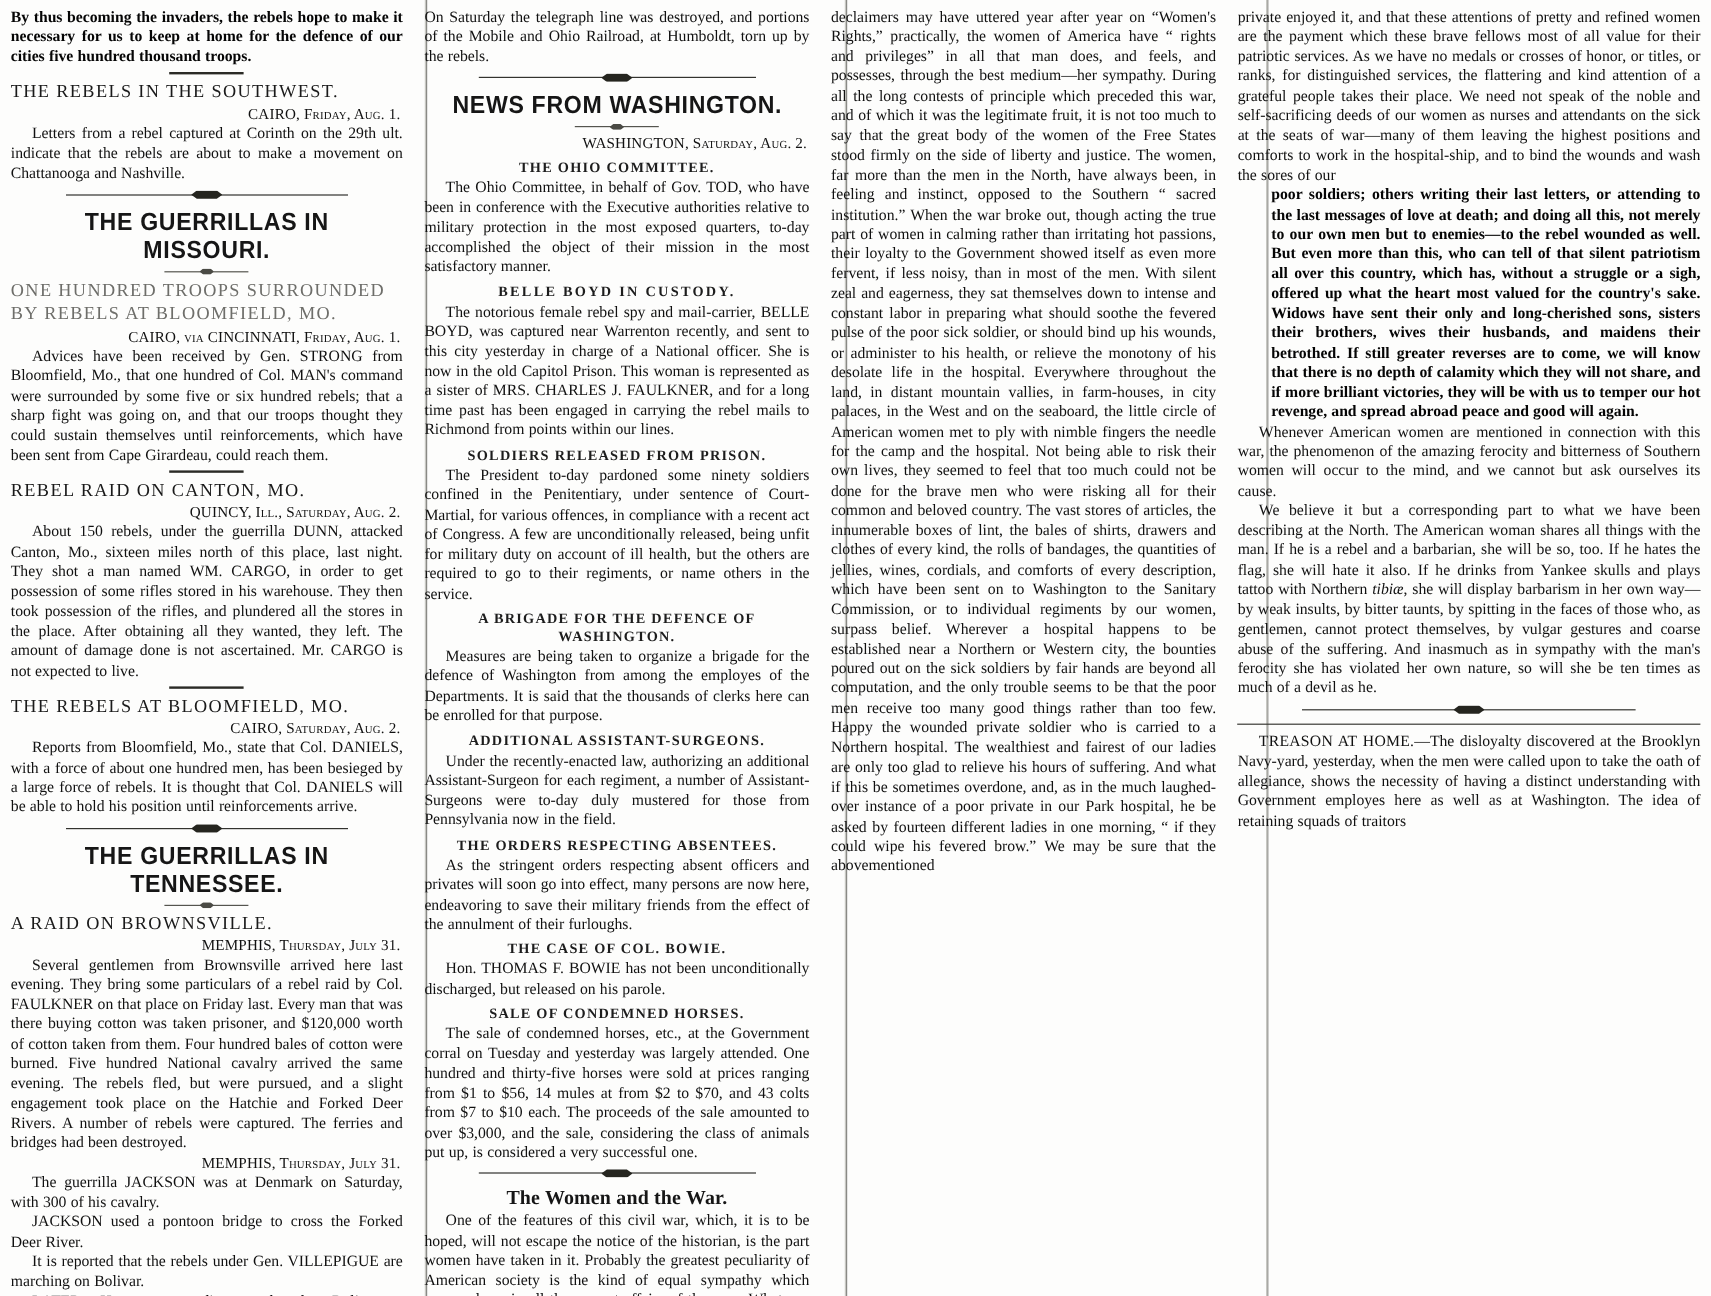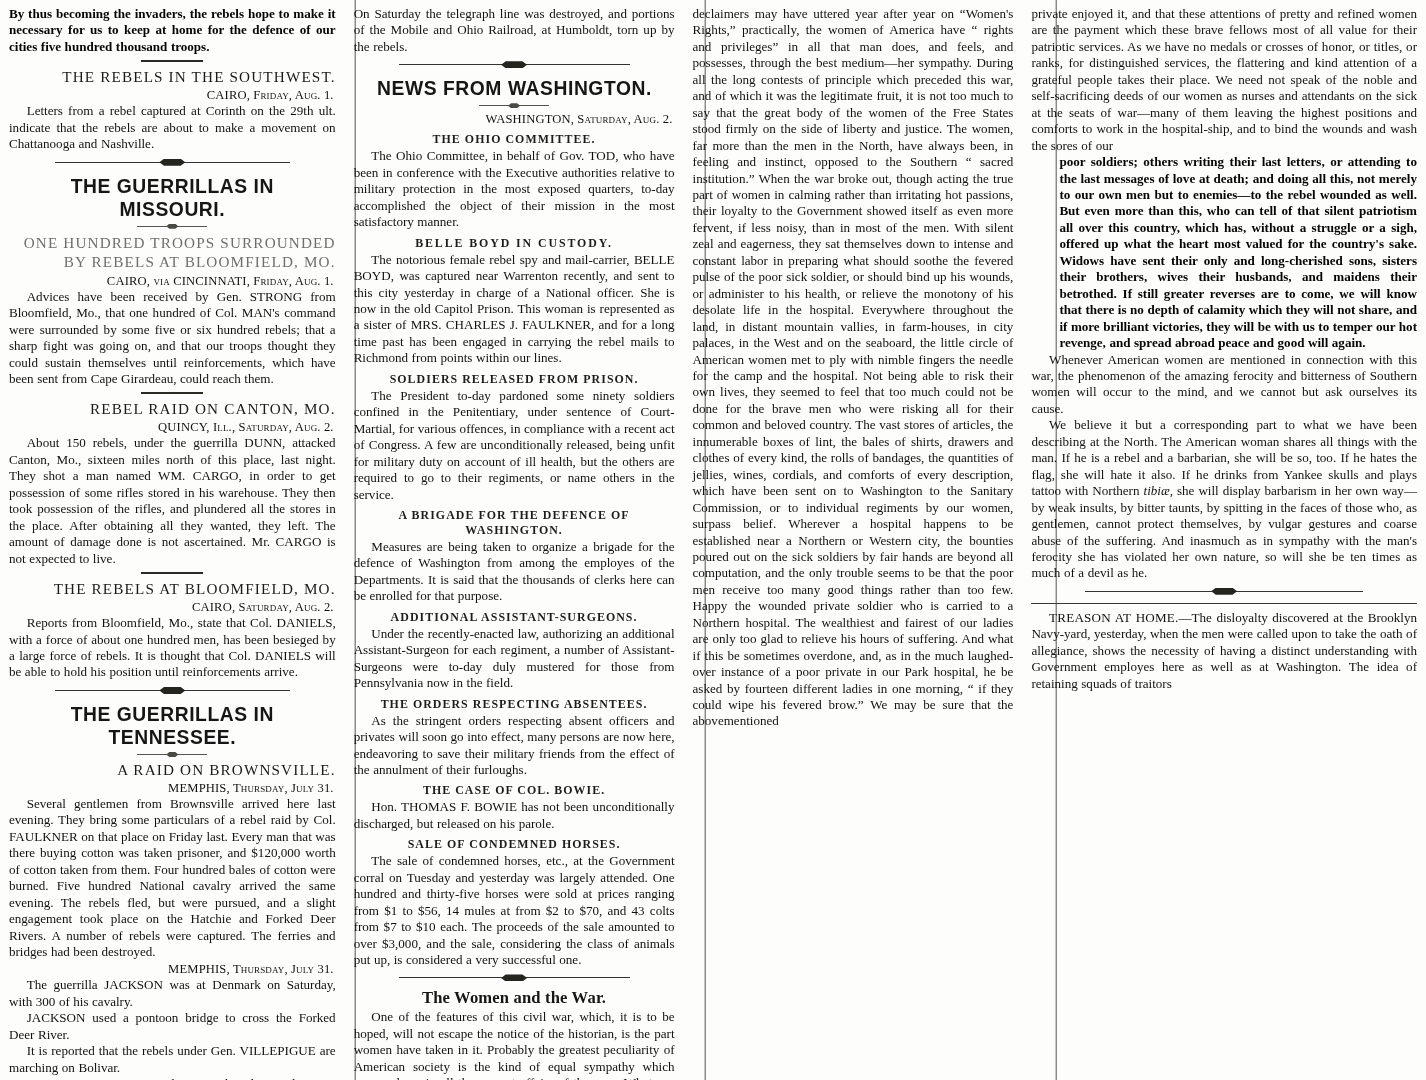--- a/index.html
+++ b/index.html
@@ -82,21 +82,21 @@
     font-weight: bold;
     font-size: 20.5px;
     letter-spacing: .6px;
     line-height: 23px;
     transform: scaleX(.94);
     color: #161616;
   }
 
   .head-sub {
     margin: 6px 0 1px 0;
-    text-align: right;
+    text-align: left;
     font-size: 15.2px;
     line-height: 18px;
     letter-spacing: 1.15px;
     color: #1a1a1a;
     font-weight: normal;
     font-family: "Liberation Serif", "DejaVu Serif", serif;
   }
   .head-sub.faded { color: #6e6e6a; }
   .head-sub.two-line { line-height: 19.5px; }
 

